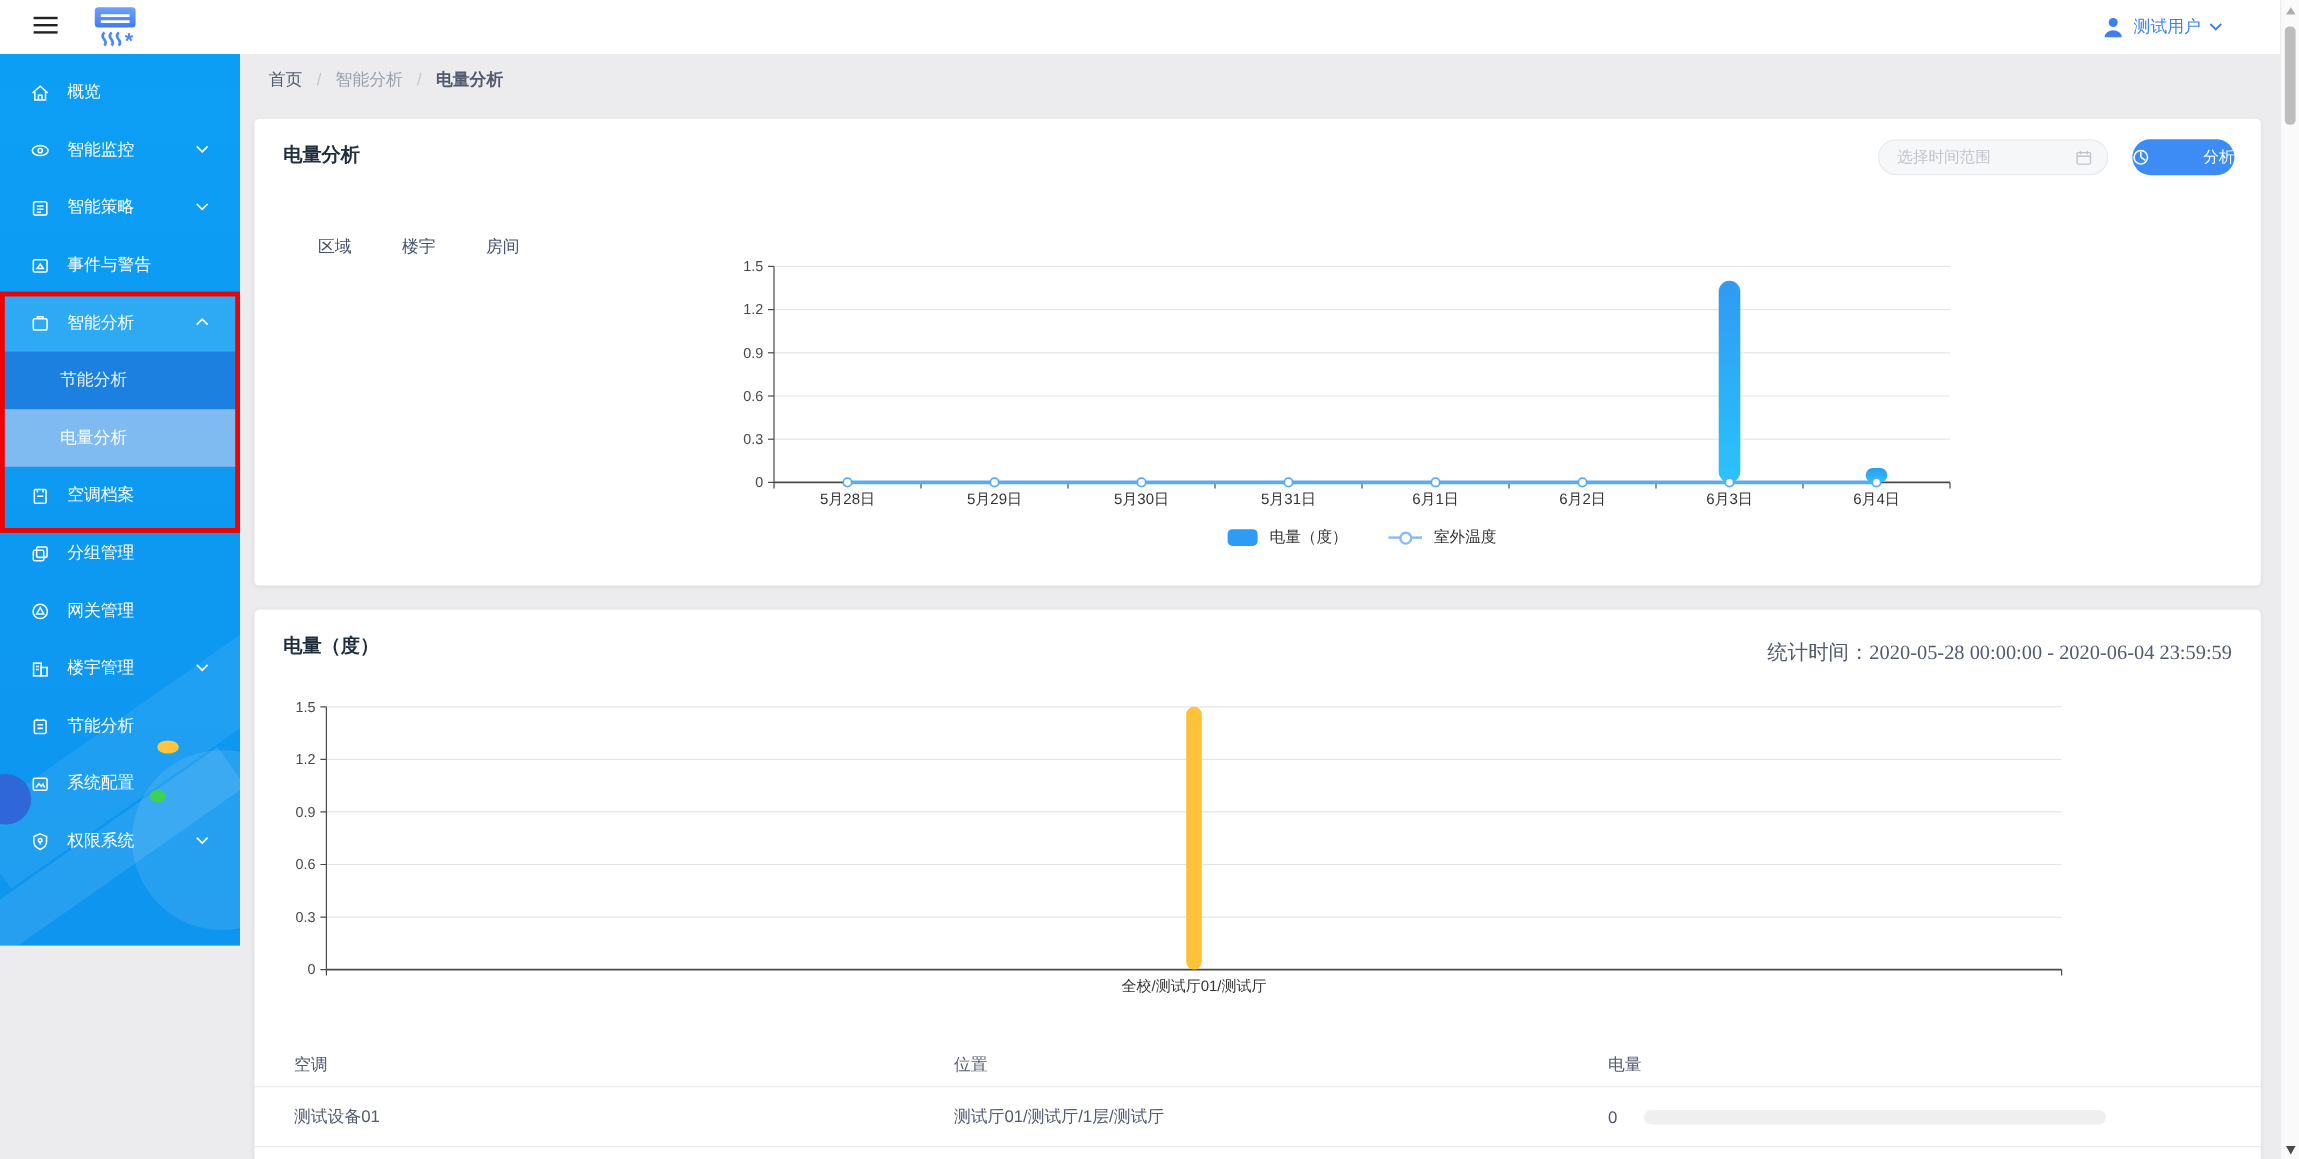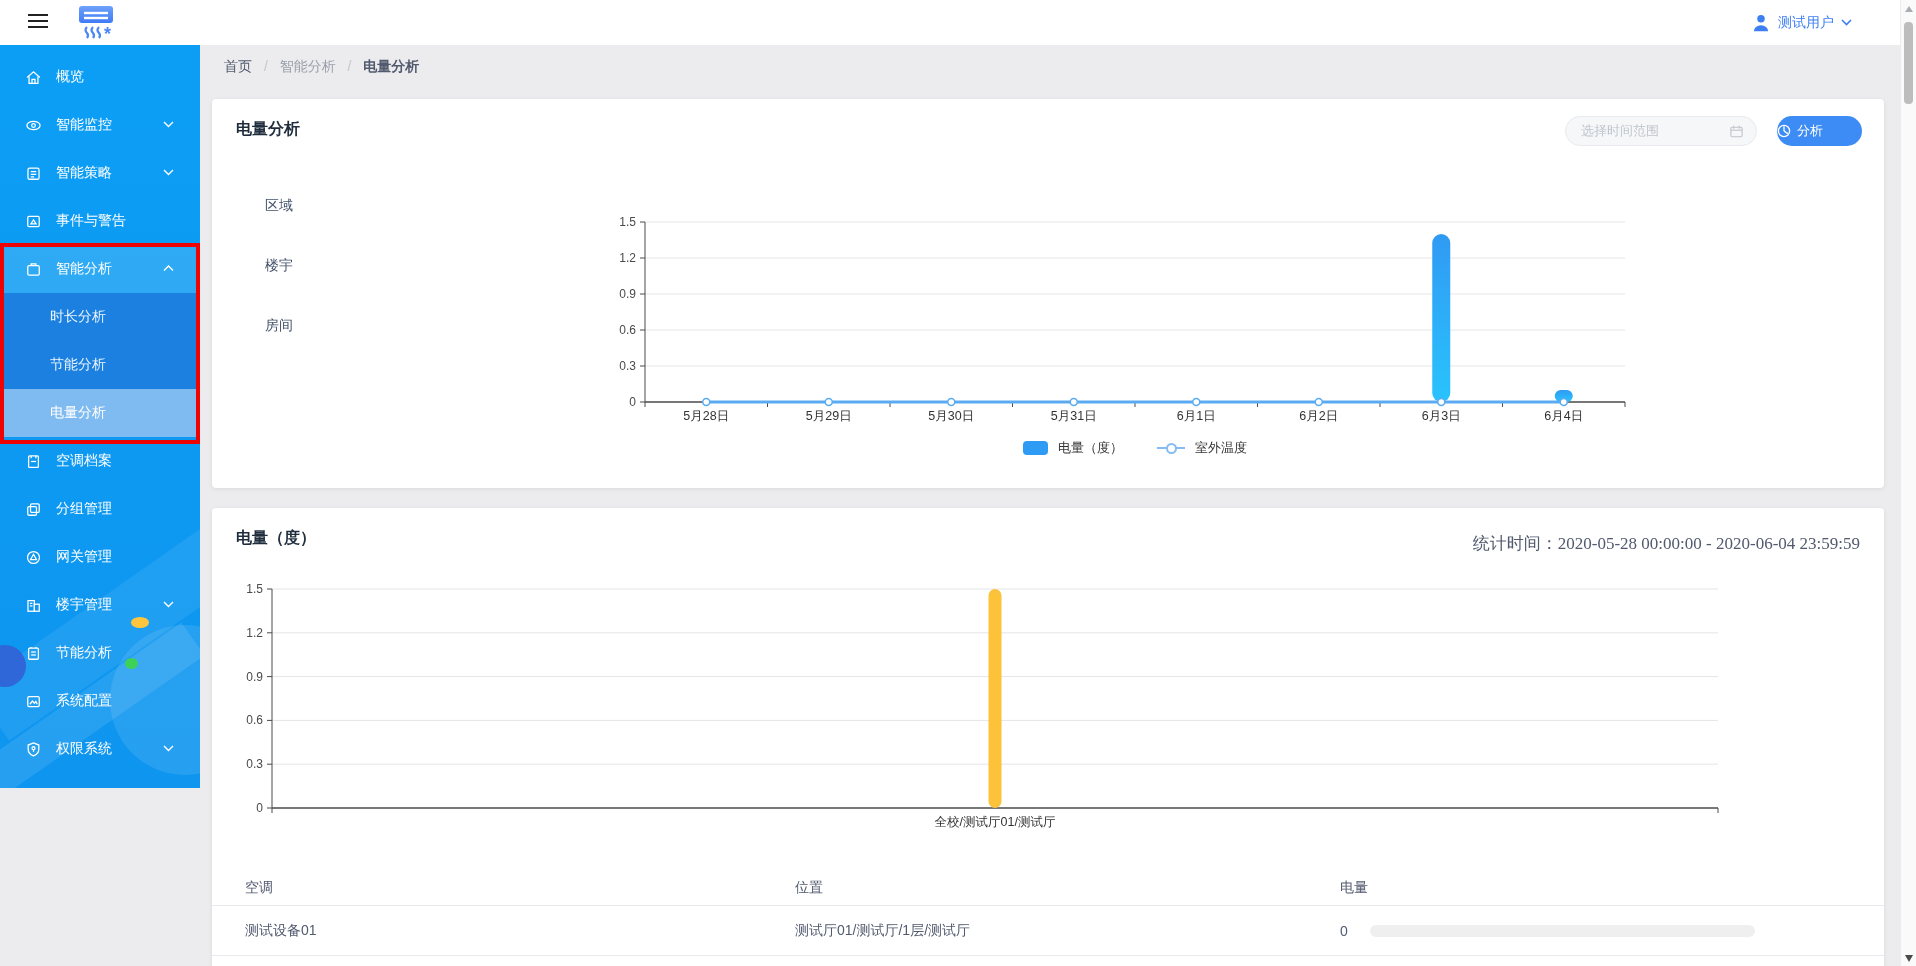--- a/index.html
+++ b/index.html
@@ -40,23 +40,23 @@
   .card { position:absolute; left:12px; width:1672px; background:#fff; border-radius:4px;
     box-shadow:0 1px 4px rgba(0,0,0,0.08); }
   .card1 { top:54px; height:389px; }
   .card2 { top:463px; height:560px; }
   .card-title { position:absolute; left:24px; top:20px; font-size:16px; font-weight:bold; color:#1f2d3d; }
 
   .date-input { position:absolute; left:1353px; top:17px; width:192px; height:30px; background:#f6f7f9;
     border:1px solid #e8eaee; border-radius:15px; display:flex; align-items:center; padding:0 12px 0 15px; cursor:text; }
   .date-input .ph { flex:1; font-size:13px; color:#bfc4cc; }
   .analyze-btn { position:absolute; left:1565px; top:17px; width:85px; height:30px; border:none; border-radius:15px;
-    background:#3d8cf5; color:#fff; font-size:13px; display:flex; align-items:center; justify-content:flex-start; gap:6px; cursor:pointer; }
-
-  .tabs { position:absolute; left:53px; top:98px; display:flex; gap:42px;flex-direction:column; }
+    background:#3d8cf5; color:#fff; font-size:13px; display:flex; align-items:center; justify-content:space-between; gap:6px; cursor:pointer; }
+
+  .tabs { position:absolute; left:53px; top:98px; display:flex; gap:42px; }
   .tab { font-size:14px; color:#45526b; cursor:pointer; }
 
   .chart-svg { position:absolute; left:0; top:0; pointer-events:none; }
   .legend { position:absolute; left:433px; top:340px; width:980px; display:flex; justify-content:center;
     align-items:center; gap:10px; font-size:13px; color:#333; }
   .legend .swatch { width:25px; height:14px; border-radius:4px; background:#2e9cf5; }
   .legend .gap { width:14px; }
   .line-marker { position:relative; width:28px; height:2px; background:#85bdf2; }
   .line-marker::after { content:''; position:absolute; left:9px; top:-4px; width:7px; height:7px;
     border:2px solid #85bdf2; border-radius:50%; background:#fff; }
@@ -172,23 +172,20 @@
         <rect x="2.6" y="4.4" width="10.8" height="8.8" rx="1.2"></rect>
           <path d="M5.8 4.4 V2.8 H10.2 V4.4"></path>
         </svg>
       <span>智能分析</span>
       <svg class="chev" width="11" height="7" viewBox="0 0 11 7">
         <polyline points="1,5.5 5.5,1 10,5.5" fill="none" stroke="#fff" stroke-width="1.4"></polyline>
         </svg>
     </div>
 
     <div class="submenu">
-      <div class="menu-item">
-        <span>时长分析</span>
-      </div>
       <div class="menu-item">
         <span>节能分析</span>
       </div>
       <div class="menu-item selected">
         <span>电量分析</span>
       </div>
     </div>
 
     <div class="menu-item">
       <svg width="17" height="17" viewBox="0 0 16 16" fill="none" stroke="#fff" stroke-width="1.2">

